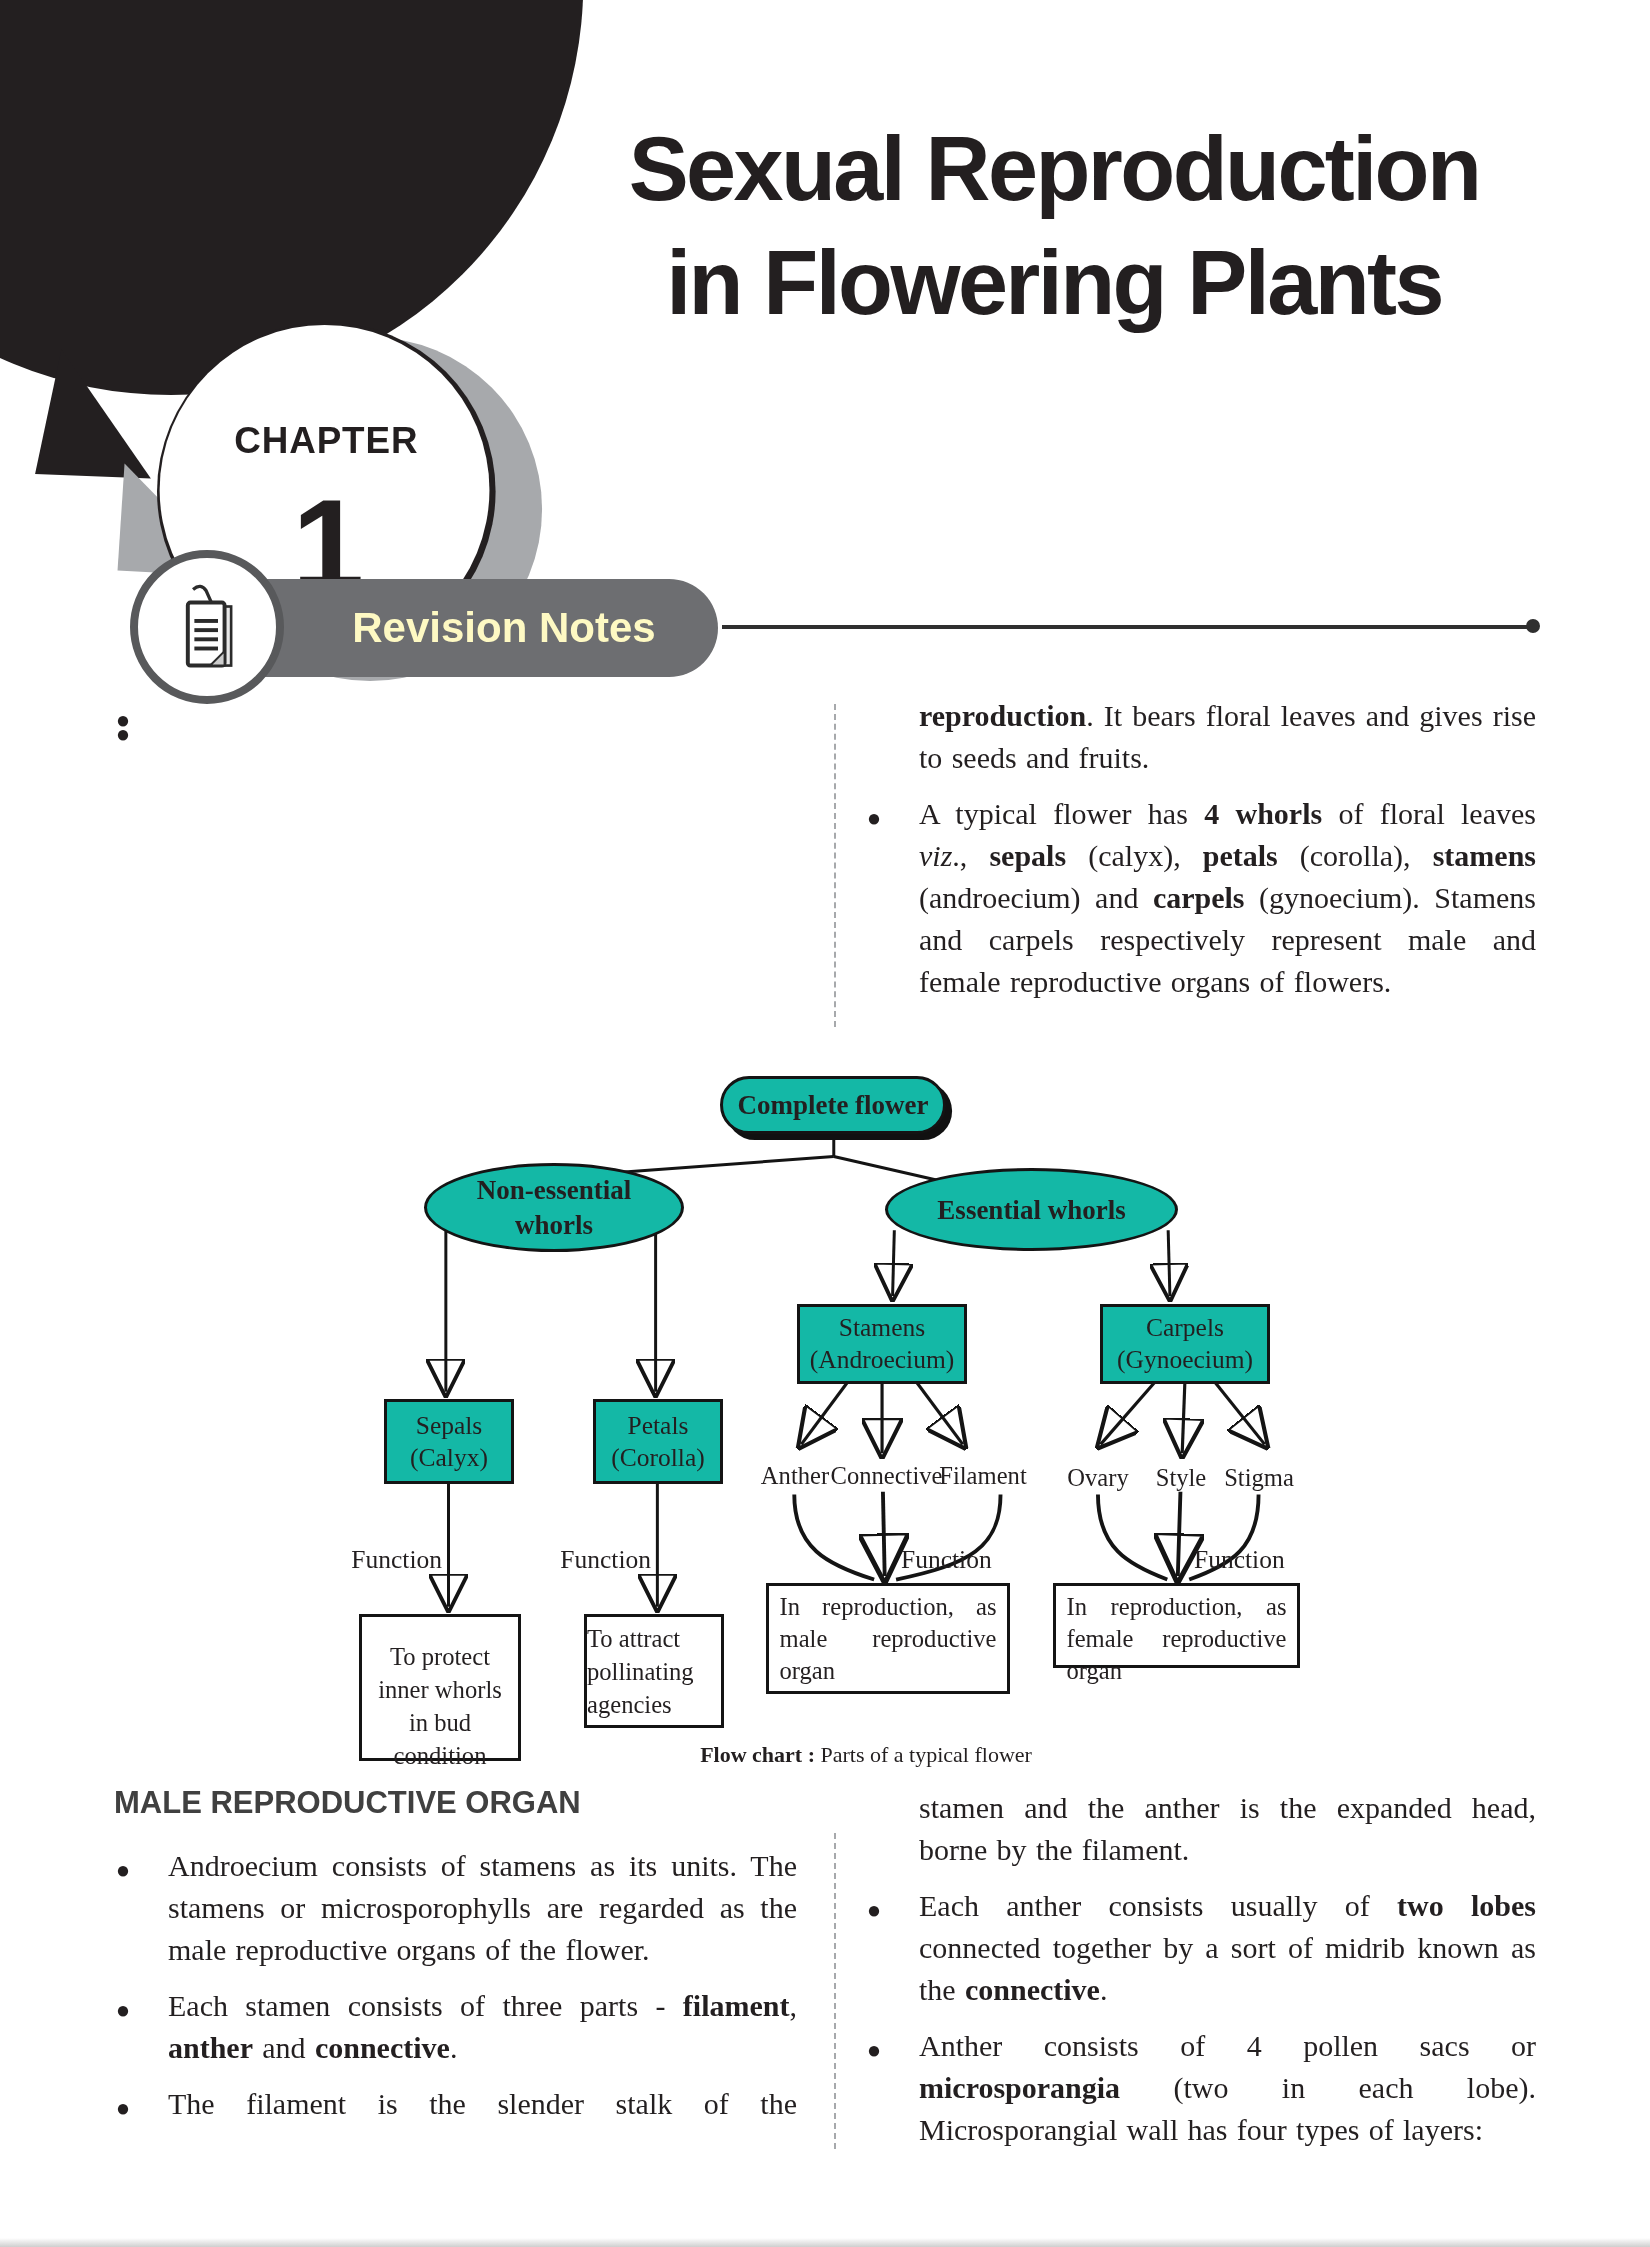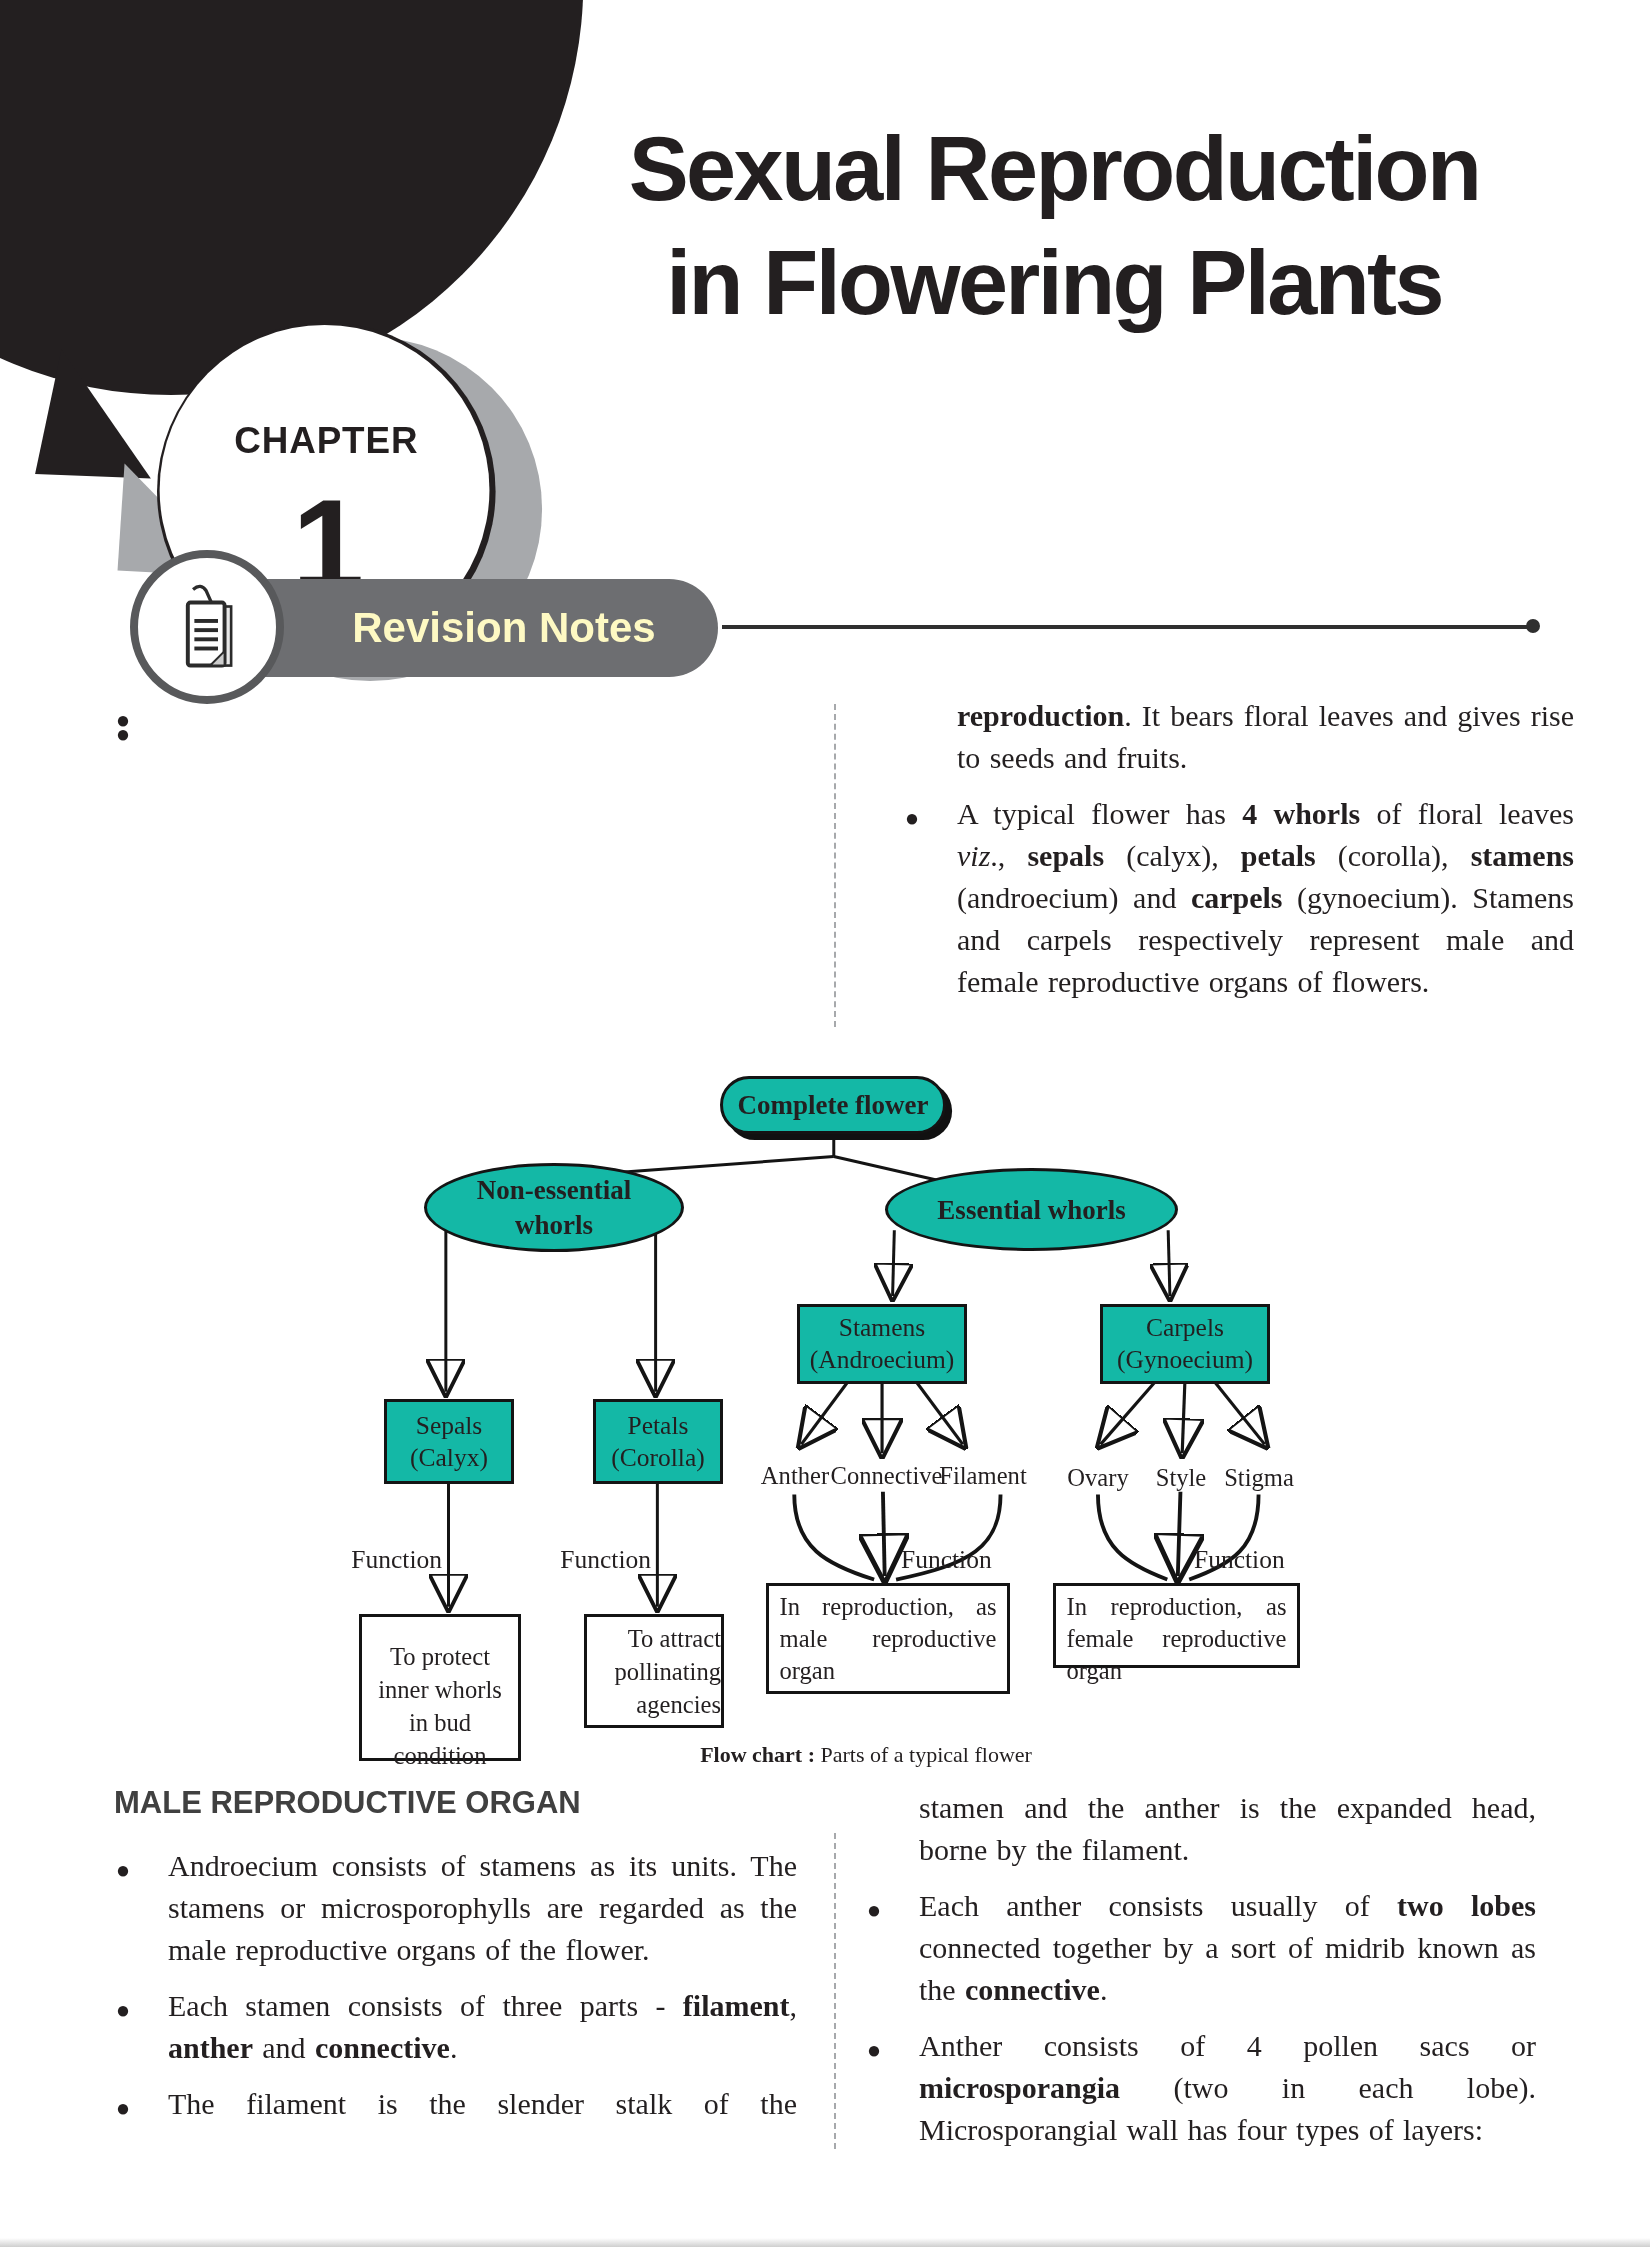--- a/index.html
+++ b/index.html
@@ -28,21 +28,21 @@
   .rev-rule-dot{position:absolute;left:1526px;top:619px;width:14px;height:14px;border-radius:50%;background:#2f2f2f;}
 
   
   .txt{font-size:30px;line-height:42px;text-align:justify;word-spacing:1.8px;}
   .b{font-weight:bold;} .i{font-style:italic;}
   .bullet-item{position:relative;padding-left:54px;margin:0 0 14px 0;}
   .bullet-item .marker{position:absolute;left:1.8px;top:3.5px;font-size:24px;}
   .cont{padding-left:54px;margin:0 0 14px 0;}
   .jlast{text-align-last:justify;}
   .col-top-left{position:absolute;left:114px;top:695px;width:683px;}
-  .col-top-right{position:absolute;left:865px;top:695px;width:671px;margin-left:38px;}
+  .col-top-right{position:absolute;left:865px;top:695px;width:671px;}
   .divider{position:absolute;border-left:2.6px dashed #a7a9ac;}
   .divider.top{left:834px;top:704px;height:323px;}
   .divider.bottom{left:834px;top:1833px;height:316px;}
 
   
   .fc-svg{position:absolute;left:0;top:1009px;width:1650px;height:790px;}
   .fc-svg path,.fc-svg line{stroke:#141414;fill:none;}
   .node{position:absolute;box-sizing:border-box;border:3.1px solid #141414;background:#14b8a6;
         display:flex;flex-direction:column;align-items:center;justify-content:center;
         text-align:center;font-size:25.5px;line-height:32px;}
@@ -61,21 +61,21 @@
   .l-ovary{left:1054px;top:1464px;width:88px;}
   .l-style{left:1137px;top:1464px;width:88px;}
   .l-stigma{left:1215px;top:1464px;width:88px;}
   .fn{position:absolute;font-size:25.5px;}
   .fn-sepals{left:332px;top:1545px;width:110px;text-align:right;}
   .fn-petals{left:541px;top:1545px;width:110px;text-align:right;}
   .fn-stamens{left:901px;top:1545px;width:132px;text-align:left;}
   .fn-carpels{left:1194px;top:1545px;width:132px;text-align:left;}
   .fbox{position:absolute;box-sizing:border-box;border:3.5px solid #141414;background:#fff;font-size:24.6px;}
   .fb-sepals{left:359px;top:1614px;width:162px;height:147px;text-align:center;line-height:33px;padding-top:23px;}
-  .fb-petals{left:584px;top:1614px;width:140px;height:114px;text-align:right;line-height:33px;padding-top:5.3px;}
+  .fb-petals{left:584px;top:1614px;width:140px;height:114px;text-align:left;line-height:33px;padding-top:5.3px;}
   .fb-stamens{left:766px;top:1583px;width:244px;height:111px;text-align:justify;line-height:32px;padding:5.3px 10.5px;word-spacing:3.5px;}
   .fb-carpels{left:1053px;top:1583px;width:247px;height:85px;text-align:justify;line-height:32px;padding:5.3px 10.5px;word-spacing:3.5px;}
   .fc-caption{position:absolute;left:866px;top:1728px;transform:translateX(-50%);
       white-space:nowrap;font-size:22px;margin-top:14px;}
 
   
   .mro-heading{position:absolute;left:114px;top:1785px;font-family:"Liberation Sans",sans-serif;
       font-weight:bold;font-size:31px;color:#404040;}
   .col-bot-left{position:absolute;left:114px;top:1845px;width:683px;}
   .col-bot-right{position:absolute;left:865px;top:1787px;width:671px;}

